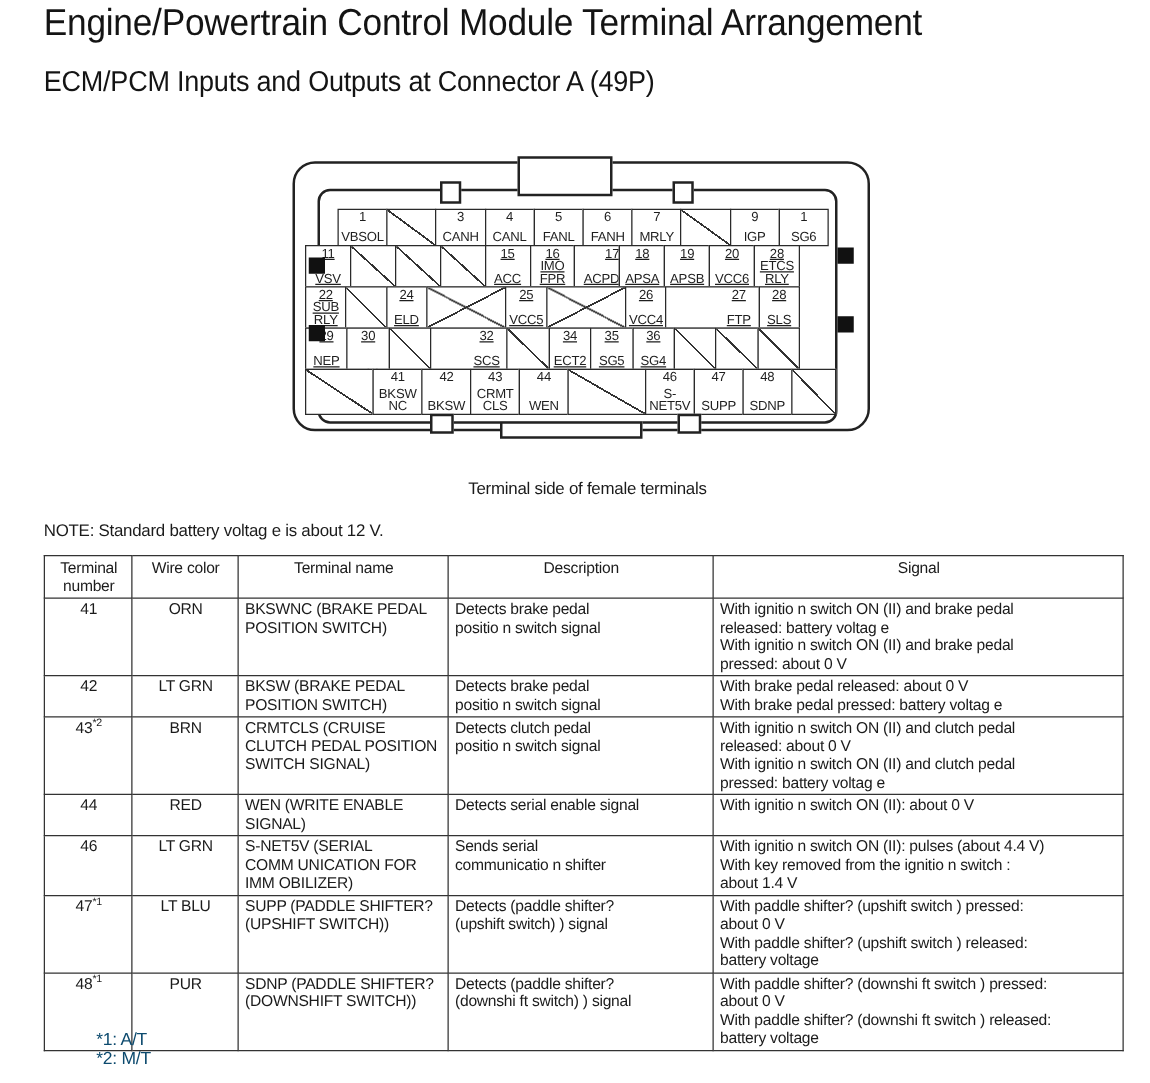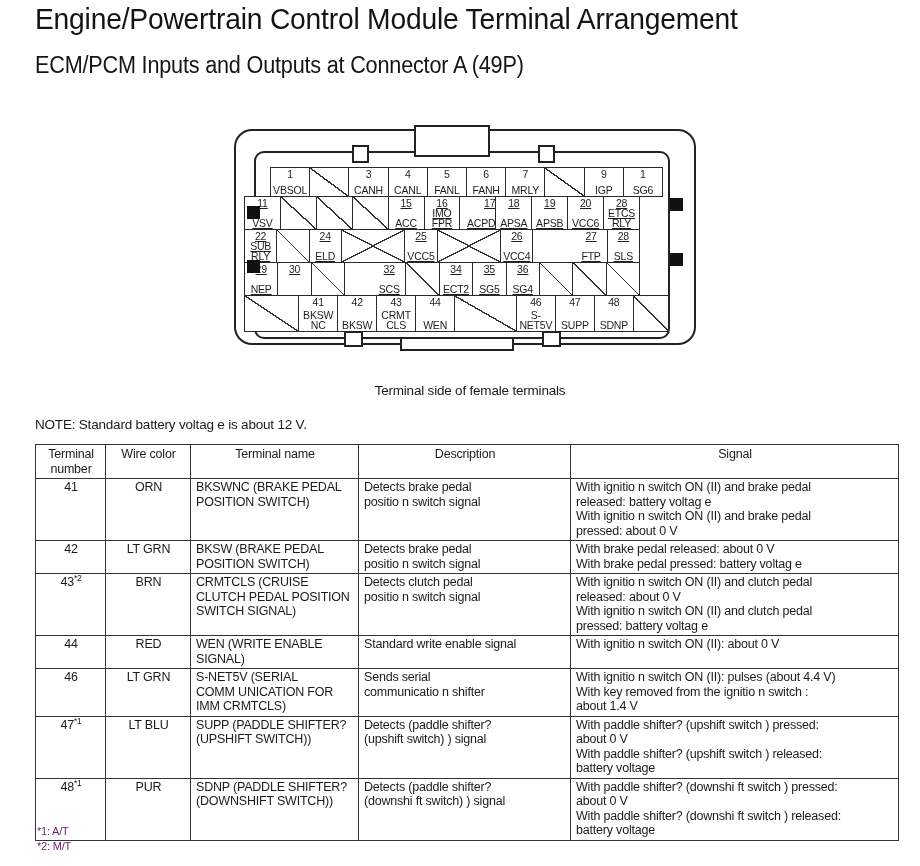--- a/index.html
+++ b/index.html
@@ -45,21 +45,21 @@
   .caption{position:absolute;left:0px;top:383px;width:940px;text-align:center;font-size:13.5px;color:#1b1b1b;}
   .note{position:absolute;left:35px;top:417px;font-size:13.5px;color:#1b1b1b;}
 
   
   table.ttable{position:absolute;left:35px;top:444px;width:863px;border-collapse:collapse;table-layout:fixed;font-size:12.5px;}
   .ttable th,.ttable td{border:1px solid #333;vertical-align:top;padding:1px 4px 2px 5px;line-height:14.5px;white-space:pre-line;font-weight:normal;color:#1b1b1b;}
   .ttable th{text-align:center;padding-top:2px;}
   .ttable td.c-num{text-align:center;}
   .ttable td.c-wire{text-align:center;}
   .tsup{font-size:8.5px;vertical-align:super;line-height:0;}
-  .footnote{position:absolute;left:37px;font-size:11px;line-height:15px;color:#701a75;}
+  .footnote{position:absolute;left:37px;font-size:14px;line-height:15px;color:#0c4a6e;padding-left:40px;}
   .fn-1{top:824px;} .fn-2{top:839px;}
 </style>
 </head>
 <body>
 
 <div class="page">
 
   <div class="title">Engine/Powertrain Control Module Terminal Arrangement</div>
   <div class="subtitle">ECM/PCM Inputs and Outputs at Connector A (49P)</div>
 
@@ -308,29 +308,29 @@
           <td class="c-sig">With ignitio n switch ON (II) and clutch pedal
 released: about 0 V
 With ignitio n switch ON (II) and clutch pedal
 pressed: battery voltag e</td>
         </tr>
         <tr>
           <td class="c-num"><span>44</span></td>
           <td class="c-wire">RED</td>
           <td class="c-name">WEN (WRITE ENABLE
 SIGNAL)</td>
-          <td class="c-desc">Standard write enable signal</td>
+          <td class="c-desc">Detects serial enable signal</td>
           <td class="c-sig">With ignitio n switch ON (II): about 0 V</td>
         </tr>
         <tr>
           <td class="c-num"><span>46</span></td>
           <td class="c-wire">LT GRN</td>
           <td class="c-name">S-NET5V (SERIAL
 COMM UNICATION FOR
-IMM CRMTCLS)</td>
+IMM OBILIZER)</td>
           <td class="c-desc">Sends serial
 communicatio n shifter</td>
           <td class="c-sig">With ignitio n switch ON (II): pulses (about 4.4 V)
 With key removed from the ignitio n switch :
 about 1.4 V</td>
         </tr>
         <tr>
           <td class="c-num"><span>47</span><span class="tsup">*1</span></td>
           <td class="c-wire">LT BLU</td>
           <td class="c-name">SUPP (PADDLE SHIFTER?

